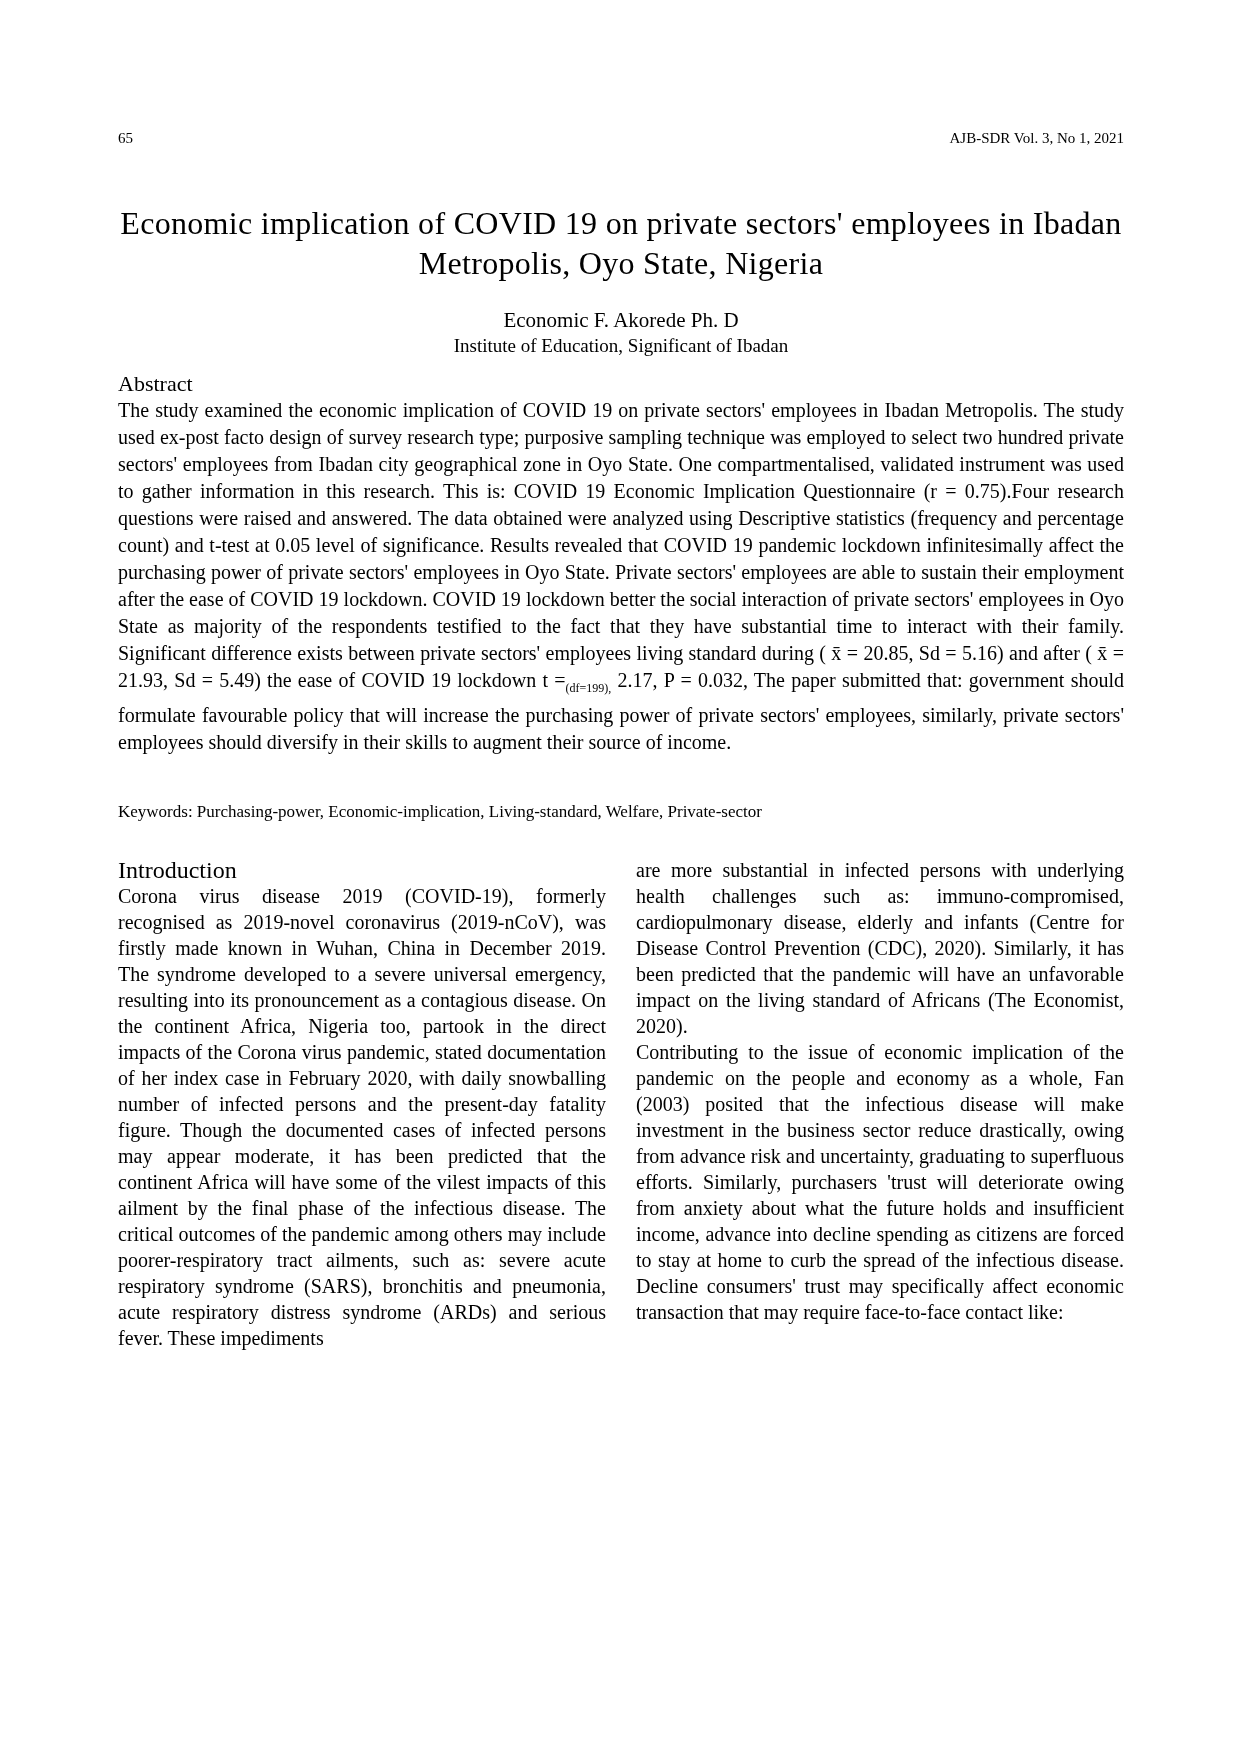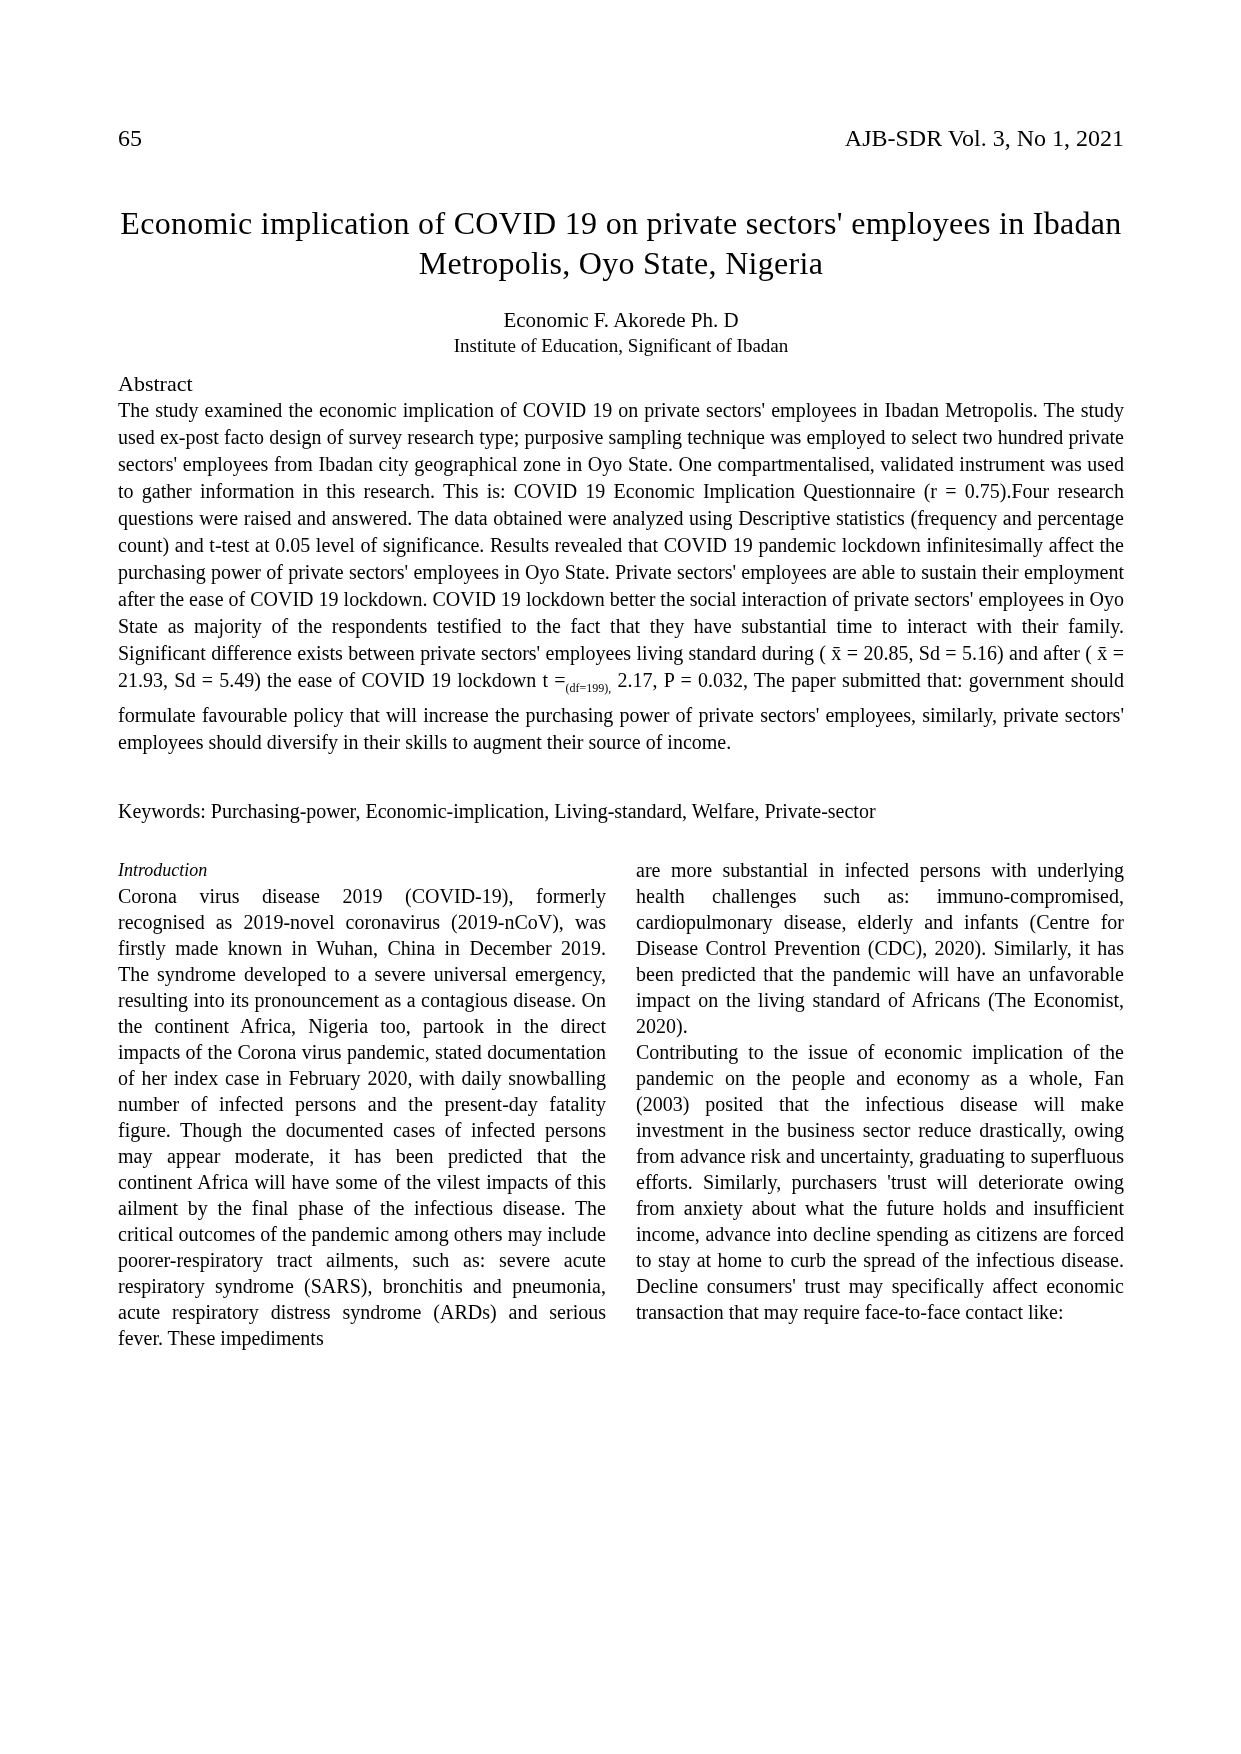--- a/index.html
+++ b/index.html
@@ -20,21 +20,21 @@
     height: 1754px;
     background: #ffffff;
   }
   .content {
     padding: 126px 117px 0 118px; 
   }
   .page-header {
     display: flex;
     justify-content: space-between;
     align-items: baseline;
-    font-size: 24px;
+    font-size: 15px;
     line-height: 24px;
     text-align: right;
   }
   .title-block {
     margin-top: 53px;
     text-align: center;
     font-size: 32px;
     line-height: 40px;
     letter-spacing: 0.3px;
   }
@@ -59,41 +59,40 @@
     font-size: 20px;
     line-height: 27px;
     text-align: justify;
   }
   .abstract-body .sub {
     font-size: 12px;
     vertical-align: -5px;
   }
   .keywords {
     margin-top: 42px;
-    font-size: 20px;
+    font-size: 17px;
     line-height: 27px;
   }
   .columns {
     margin-top: 32px;
     display: flex;
     gap: 30px;
   }
   .col {
     width: 488px;
     font-size: 20px;
     line-height: 26px;
     text-align: justify;
   }
   .col p {
     margin: 0;
   }
   .intro-heading {
-    font-size: 18px;
+    font-size: 24px;
     line-height: 26px;
-    font-style: italic;
   }
   .right-para-2 {
     margin-top: 47px;
   }
 </style>
 </head>
 <body>
 
 <div class="page">
   <div class="content">

